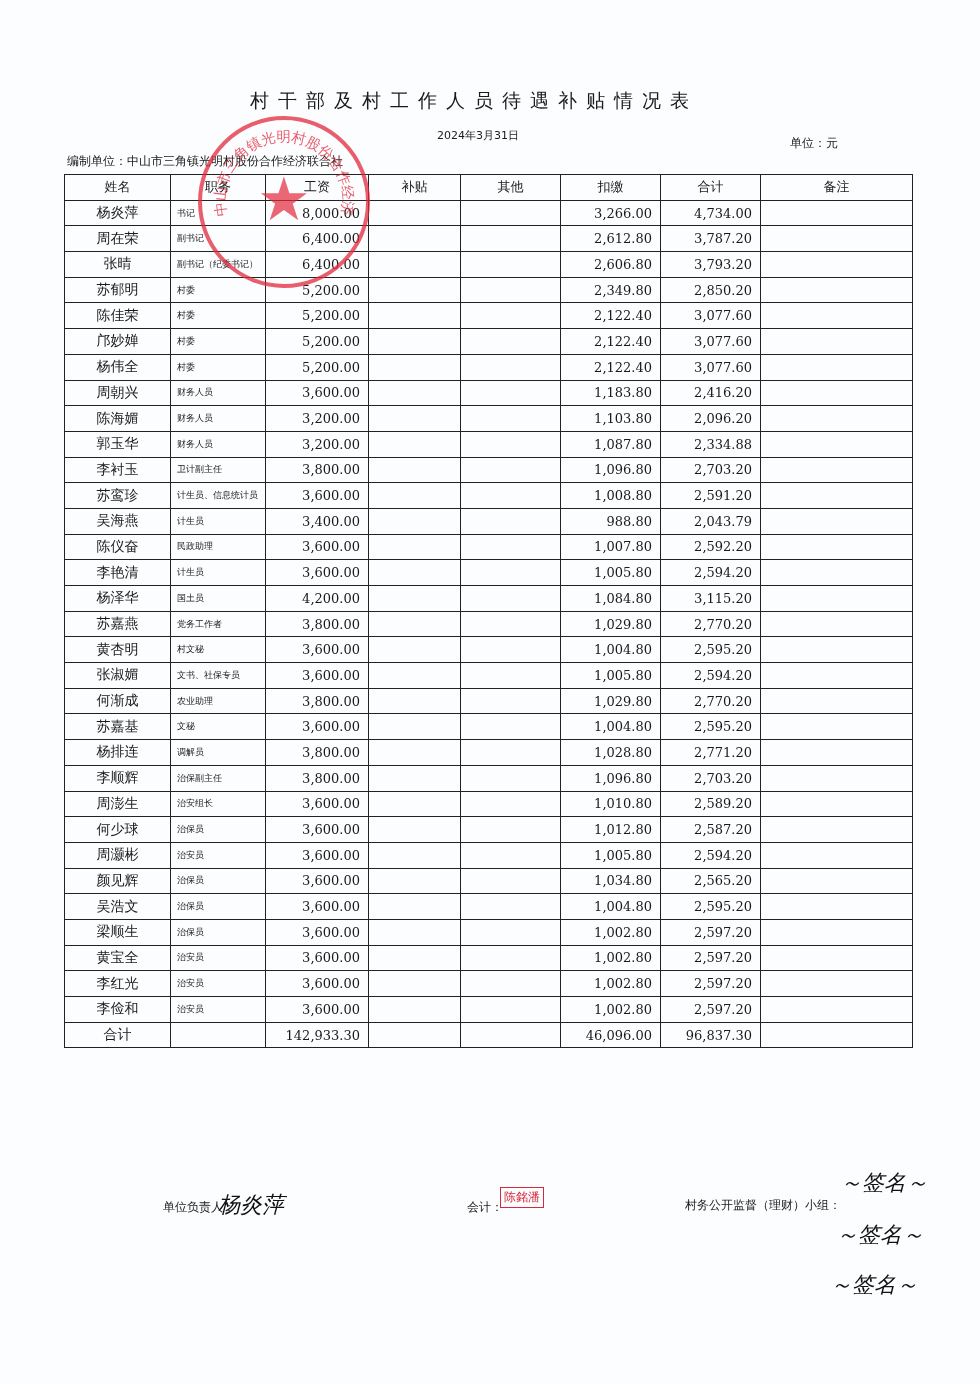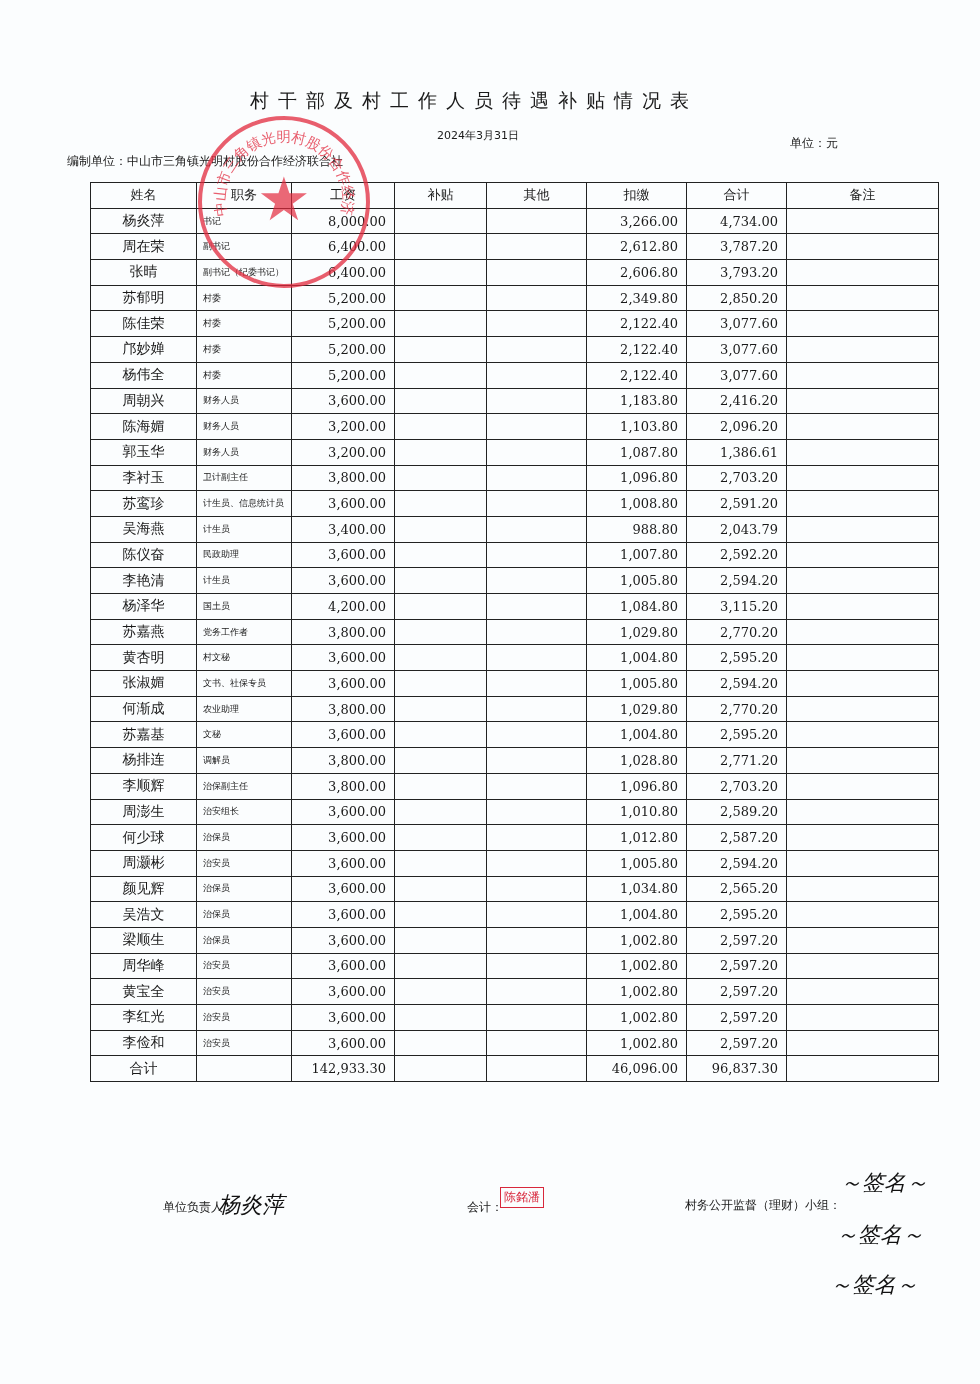--- a/index.html
+++ b/index.html
@@ -12,22 +12,22 @@
     position: absolute; top: 88px; left: 0; width: 948px; text-align: center;
     font-size: 19px; letter-spacing: 9px; font-family: "DejaVu Sans", sans-serif;
   }
   .date {
     position: absolute; top: 128px; left: 0; width: 930px; text-align: center;
     font-size: 11px; font-family: "DejaVu Sans", sans-serif; margin-left: 13px;
   }
   .unit-label { position: absolute; top: 135px; left: 790px; font-size: 12px; font-family: "DejaVu Sans", sans-serif; }
   .org-label { position: absolute; top: 153px; left: 67px; font-size: 12px; font-family: "DejaVu Sans", sans-serif; }
   table {
-    position: absolute; top: 182px; left: 64px; width: 848px;
-    border-collapse: collapse; table-layout: fixed; margin-left: 26px;
+    position: absolute; top: 174px; left: 64px; width: 848px;
+    border-collapse: collapse; table-layout: fixed;
   }
   td, th {
     border: 1.3px solid #222; height: 25.7px; padding: 0 6px; font-weight: normal;
     box-sizing: border-box;
   }
   th { font-size: 13px; font-family: "DejaVu Sans", sans-serif; text-align: center; }
   td.name { text-align: center; font-size: 14px; font-family: "DejaVu Sans", sans-serif; }
   td.pos { text-align: left; font-size: 9px; font-family: "DejaVu Sans", sans-serif; }
   td.num { text-align: right; font-size: 13px; font-family: "DejaVu Serif", serif; padding-right: 8px; }
   .stamp {
@@ -171,21 +171,21 @@
         <td class="num">2,096.20</td>
         <td class="num"></td>
       </tr>
       <tr>
         <td class="name">郭玉华</td>
         <td class="pos">财务人员</td>
         <td class="num">3,200.00</td>
         <td class="num"></td>
         <td class="num"></td>
         <td class="num">1,087.80</td>
-        <td class="num">1,386.61</td>
+        <td class="num">2,334.88</td>
         <td class="num"></td>
       </tr>
       <tr>
         <td class="name">李衬玉</td>
         <td class="pos">卫计副主任</td>
         <td class="num">3,800.00</td>
         <td class="num"></td>
         <td class="num"></td>
         <td class="num">1,096.80</td>
         <td class="num">2,703.20</td>
@@ -357,30 +357,20 @@
         <td class="num">3,600.00</td>
         <td class="num"></td>
         <td class="num"></td>
         <td class="num">1,004.80</td>
         <td class="num">2,595.20</td>
         <td class="num"></td>
       </tr>
       <tr>
         <td class="name">梁顺生</td>
         <td class="pos">治保员</td>
-        <td class="num">3,600.00</td>
-        <td class="num"></td>
-        <td class="num"></td>
-        <td class="num">1,002.80</td>
-        <td class="num">2,597.20</td>
-        <td class="num"></td>
-      </tr>
-      <tr>
-        <td class="name">周华峰</td>
-        <td class="pos">治安员</td>
         <td class="num">3,600.00</td>
         <td class="num"></td>
         <td class="num"></td>
         <td class="num">1,002.80</td>
         <td class="num">2,597.20</td>
         <td class="num"></td>
       </tr>
       <tr>
         <td class="name">黄宝全</td>
         <td class="pos">治安员</td>

